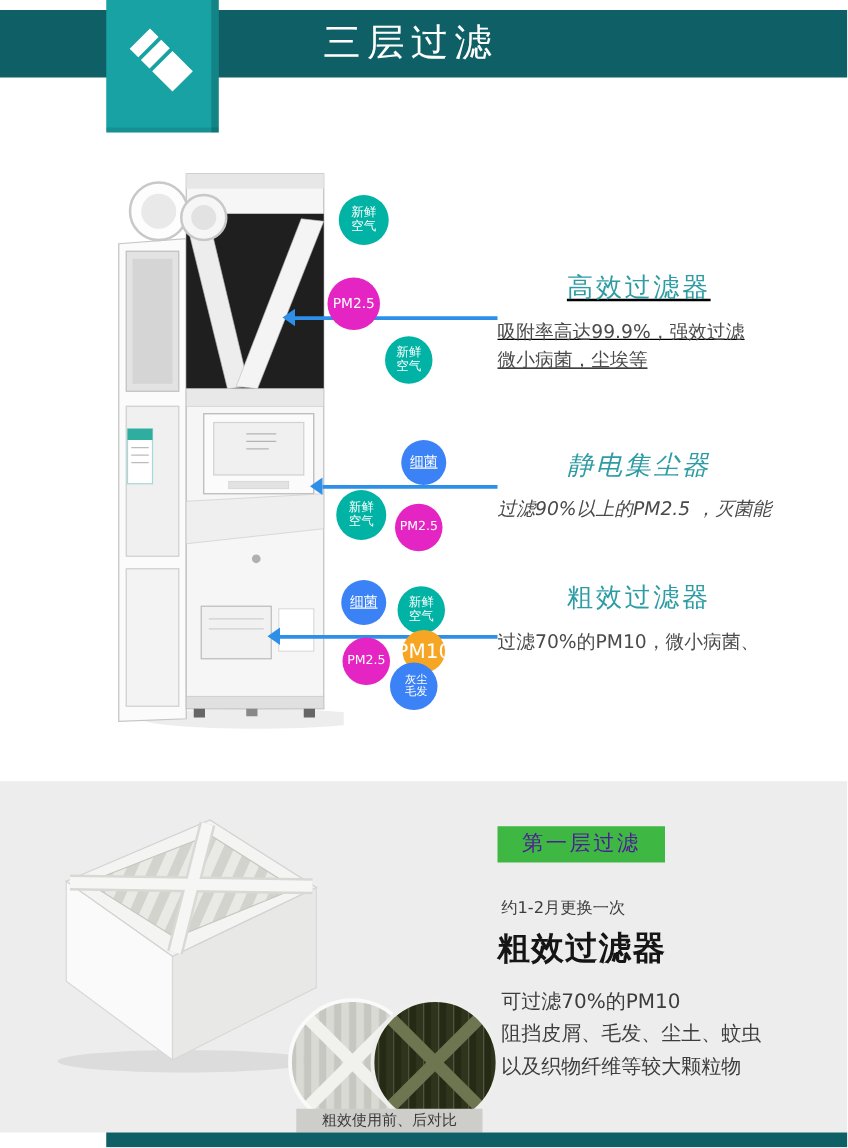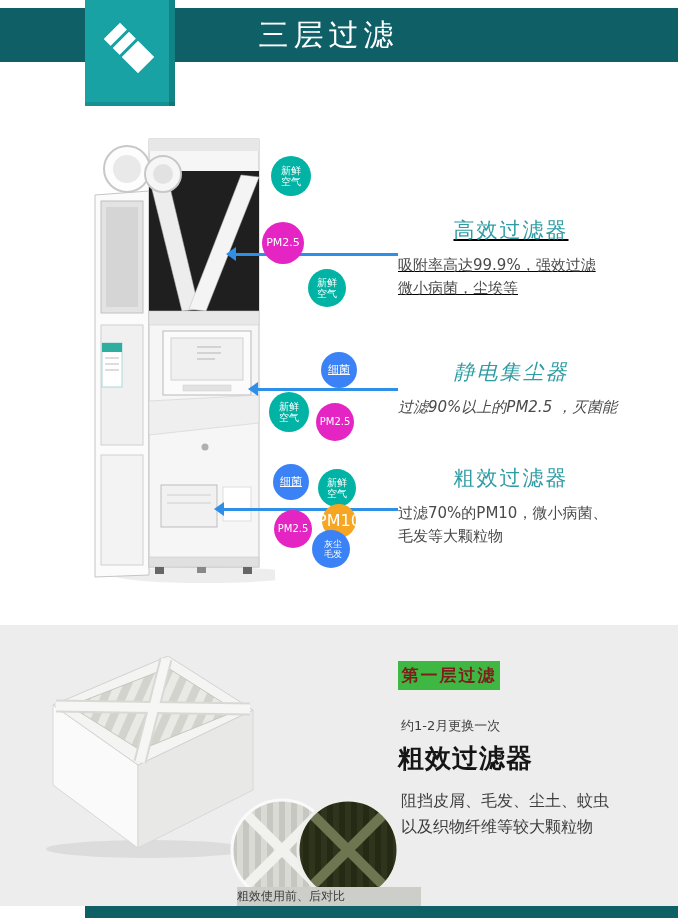--- a/index.html
+++ b/index.html
@@ -35,29 +35,29 @@
 
   .filter-block{position:absolute;left:398px;width:226px;z-index:2;}
   .fb1{top:216px;text-decoration:underline;} .fb2{top:358px;font-style:italic;} .fb3{top:464px;}
   .filter-title{font-size:21px;color:#2e9ca4;text-align:center;letter-spacing:2px;
         margin:0 0 10px 0;font-weight:400;}
   .filter-desc{font-size:15px;color:#4a4a4a;line-height:23px;margin-left:0;}
 
   
   .bottom-section{position:absolute;top:625px;left:0;width:678px;height:281px;background:#ededed;}
   .coarse-filter-figure{position:absolute;left:28px;top:18px;}
-  .layer-badge{position:absolute;left:398px;top:36px;width:102px;height:29px;background:#3eb843;
-        color:#7f1d1d;font-size:17px;line-height:29px;text-align:center;letter-spacing:2px;font-weight:bold;}
+  .layer-badge{position:absolute;left:398px;top:36px;width:134px;height:29px;background:#3eb843;
+        color:#4c1d95;font-size:17px;line-height:29px;text-align:center;letter-spacing:2px;}
   .replace-note{position:absolute;left:401px;top:92px;font-size:13px;color:#3d3d3d;}
   .coarse-title{position:absolute;left:398px;top:116px;font-size:26px;font-weight:700;
         color:#151515;letter-spacing:1px;margin:0;}
   .coarse-desc{position:absolute;left:401px;top:163px;font-size:16px;color:#3d3d3d;line-height:26px;}
   .comparison-figure{position:absolute;left:225px;top:172px;}
-  .comparison-caption{position:absolute;left:237px;top:262px;width:184px;height:19px;
-        background:#cdcdc9;color:#3a3a3a;font-size:12px;line-height:19px;text-align:left;}
+  .comparison-caption{position:absolute;left:237px;top:262px;width:149px;height:19px;
+        background:#cdcdc9;color:#3a3a3a;font-size:12px;line-height:19px;text-align:center;}
 
   .next-bar{position:absolute;top:906px;left:85px;width:593px;height:12px;background:#0e5f66;}
 </style>
 </head>
 <body>
 
 <div class="page">
 
   <div class="header-bar"></div>
   <h1 class="header-title">三层过滤</h1>
@@ -172,21 +172,20 @@
   <div class="filter-block fb2">
     <div class="filter-title">静电集尘器</div>
     <div class="filter-desc">
       <div>过滤90%以上的PM2.5 ，灭菌能</div>
     </div>
   </div>
   <div class="filter-block fb3">
     <div class="filter-title">粗效过滤器</div>
     <div class="filter-desc">
       <div>过滤70%的PM10，微小病菌、</div>
-      <div>毛发等大颗粒物</div>
     </div>
   </div>
 
   <div class="bottom-section">
 
     <div class="coarse-filter-figure">
       <svg viewBox="0 0 240 220" width="240" height="220">
         <defs>
           <pattern id="pleat-top" width="16" height="16" patternUnits="userSpaceOnUse" patternTransform="rotate(24)">
             <rect width="8" height="16" fill="#e9e9e5"></rect>
@@ -202,20 +201,21 @@
         <line x1="138" y1="16" x2="112" y2="119" stroke="#d8d8d4" stroke-width="13"></line>
         <line x1="28" y1="63" x2="222" y2="66" stroke="#f6f6f4" stroke-width="9"></line>
         <line x1="138" y1="16" x2="112" y2="119" stroke="#f6f6f4" stroke-width="9"></line>
       </svg>
     </div>
 
     <div class="layer-badge">第一层过滤</div>
     <div class="replace-note">约1-2月更换一次</div>
     <h2 class="coarse-title">粗效过滤器</h2>
     <div class="coarse-desc">
+      <div>可过滤70%的PM10</div>
       <div>阻挡皮屑、毛发、尘土、蚊虫</div>
       <div>以及织物纤维等较大颗粒物</div>
     </div>
 
     <div class="comparison-figure">
       <svg viewBox="0 0 180 110" width="180" height="110">
         <defs>
           <pattern id="pl-clean" width="12" height="12" patternUnits="userSpaceOnUse">
             <rect width="6" height="12" fill="#dadad4"></rect>
             <rect x="6" width="6" height="12" fill="#c7c7c1"></rect>

